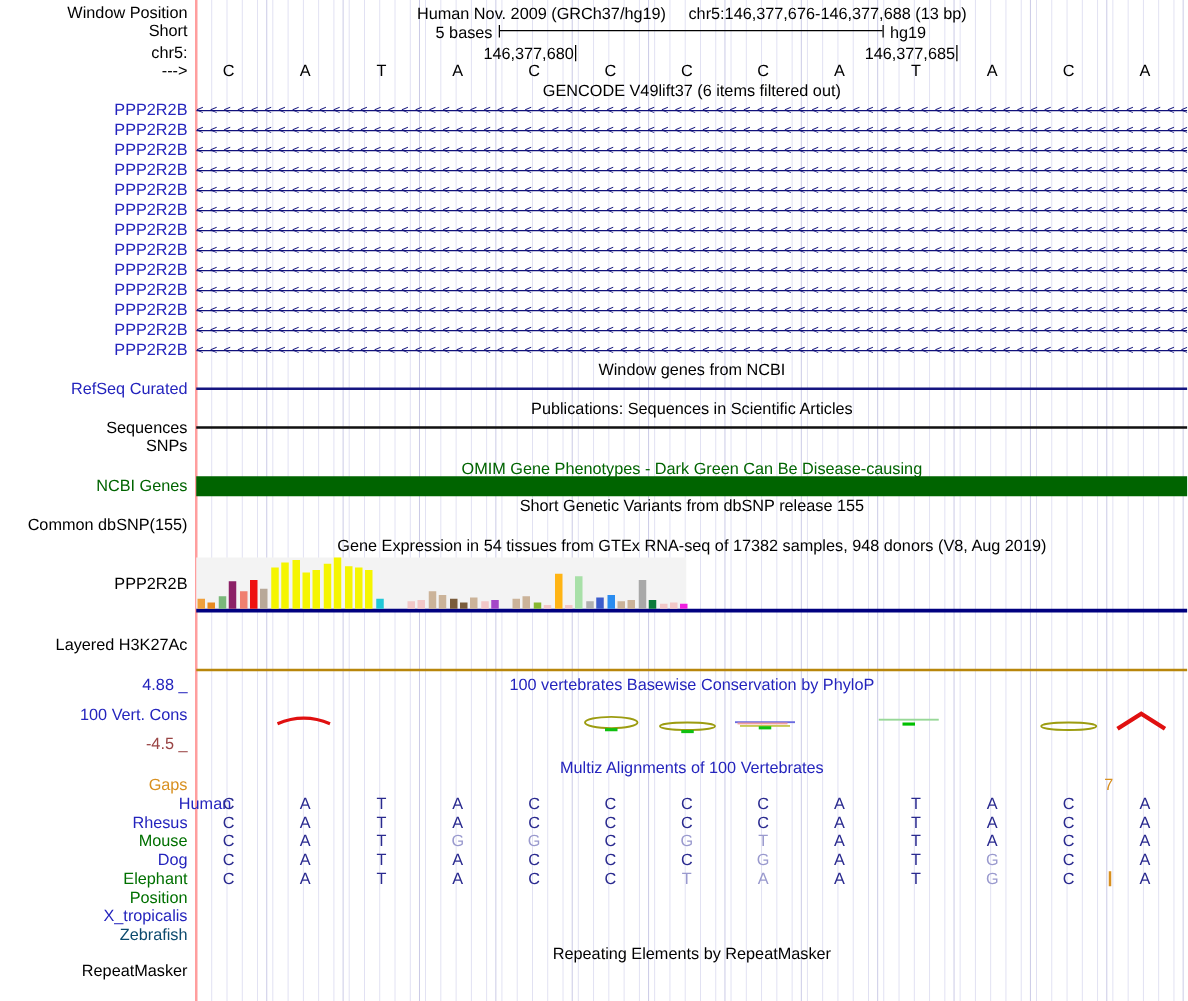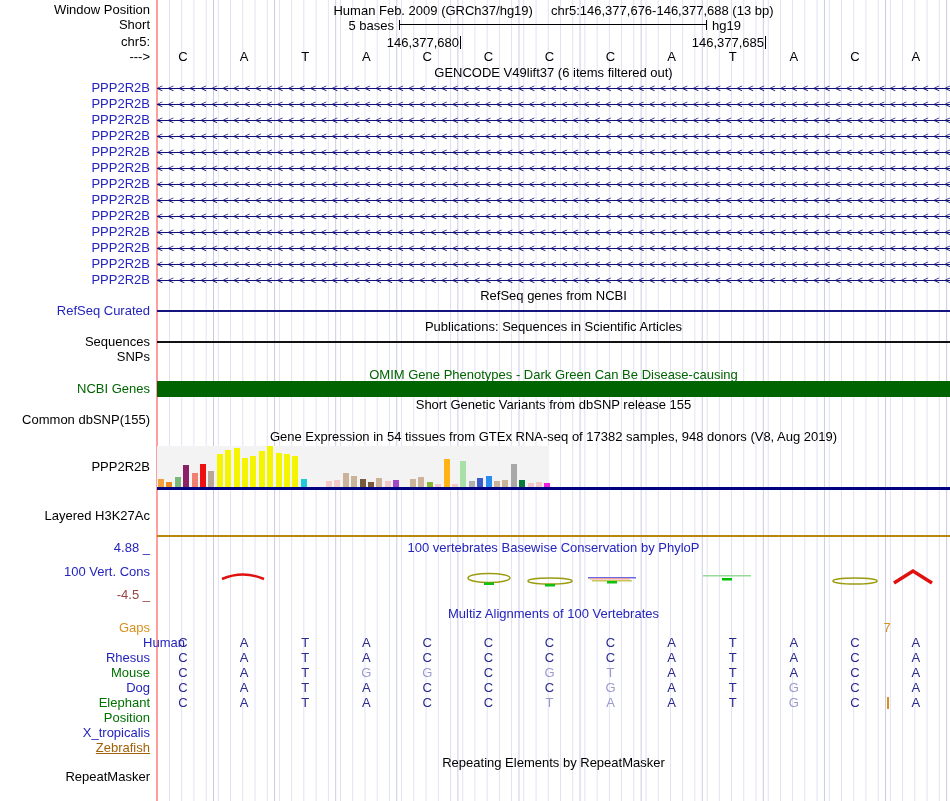--- a/index.html
+++ b/index.html
@@ -40,33 +40,33 @@
 
   <div class="gridlines"></div>
   <div class="track-start-line"></div>
 
   <div class="lbl" style="top:3px">Window Position</div>
   <div class="lbl" style="top:18px">Short</div>
   <div class="lbl" style="top:35px">chr5:</div>
   <div class="lbl" style="top:50px">---&gt;</div>
 
   <div class="header-center">
-    <span>Human Feb. 2009 (GRCh37/hg19)</span>
+    <span>Human Nov. 2009 (GRCh37/hg19)</span>
     <span>chr5:146,377,676-146,377,688 (13 bp)</span>
   </div>
   <div class="abs" style="left:246px;top:18px;width:148px;text-align:right">5 bases</div>
   <div class="ruler">
       <div class="ruler-line"></div>
     </div>
   <div class="abs" style="left:712px;top:18px">hg19</div>
   <div class="coord" style="left:301px"><span>146,377,680</span><span class="tick"></span></div>
   <div class="coord" style="left:606px"><span>146,377,685</span><span class="tick"></span></div>
 
   <div class="title" style="top:66px">GENCODE V49lift37 (6 items filtered out)</div>
-  <div class="title" style="top:289px">RefSeq genes from NCBI</div>
+  <div class="title" style="top:289px">Window genes from NCBI</div>
   <div class="title" style="top:320px">Publications: Sequences in Scientific Articles</div>
   <div class="title dkgreen" style="top:368px">OMIM Gene Phenotypes - Dark Green Can Be Disease-causing</div>
   <div class="title" style="top:398px">Short Genetic Variants from dbSNP release 155</div>
   <div class="title" style="top:430px">Gene Expression in 54 tissues from GTEx RNA-seq of 17382 samples, 948 donors (V8, Aug 2019)</div>
   <div class="title blue" style="top:541px">100 vertebrates Basewise Conservation by PhyloP</div>
   <div class="title blue" style="top:607px">Multiz Alignments of 100 Vertebrates</div>
   <div class="title" style="top:756px">Repeating Elements by RepeatMasker</div>
 
   <div class="lbl blue" style="top:304px">RefSeq Curated</div>
   <div class="lbl" style="top:335px">Sequences</div>
@@ -293,14 +293,14 @@
     <div class="aln-letter aln-dim" style="left: 538.48px; top: 696px;">T</div>
     <div class="aln-letter aln-dim" style="left: 599.56px; top: 696px;">A</div>
     <div class="aln-letter" style="left: 660.64px; top: 696px;">A</div>
     <div class="aln-letter" style="left: 721.72px; top: 696px;">T</div>
     <div class="aln-letter aln-dim" style="left: 782.8px; top: 696px;">G</div>
     <div class="aln-letter" style="left: 843.88px; top: 696px;">C</div>
     <div class="aln-letter" style="left: 904.96px; top: 696px;">A</div>
     <div style="position: absolute; left: 887px; top: 697px; width: 2px; height: 12px; background: rgb(216, 144, 32);"></div>
     <div class="lbl" style="top: 711px; color: rgb(0, 112, 0);">Position</div>
     <div class="lbl" style="top: 726px; color: rgb(36, 36, 189);">X_tropicalis</div>
-    <div class="lbl" style="top: 741px; color: #a16207; text-decoration: underline;">Zebrafish</div>
+    <div class="lbl" style="top: 741px; color: #0c4a6e;">Zebrafish</div>
   </div>
 
 </body></html>

